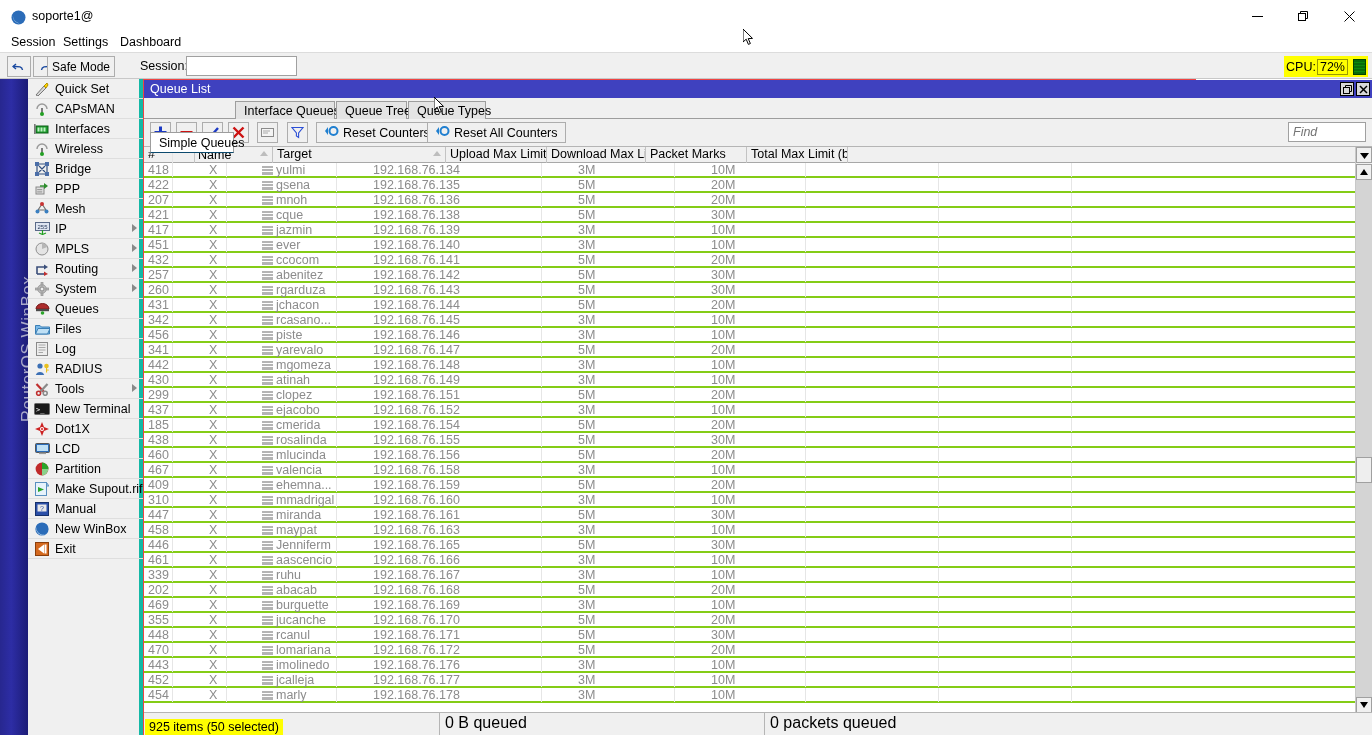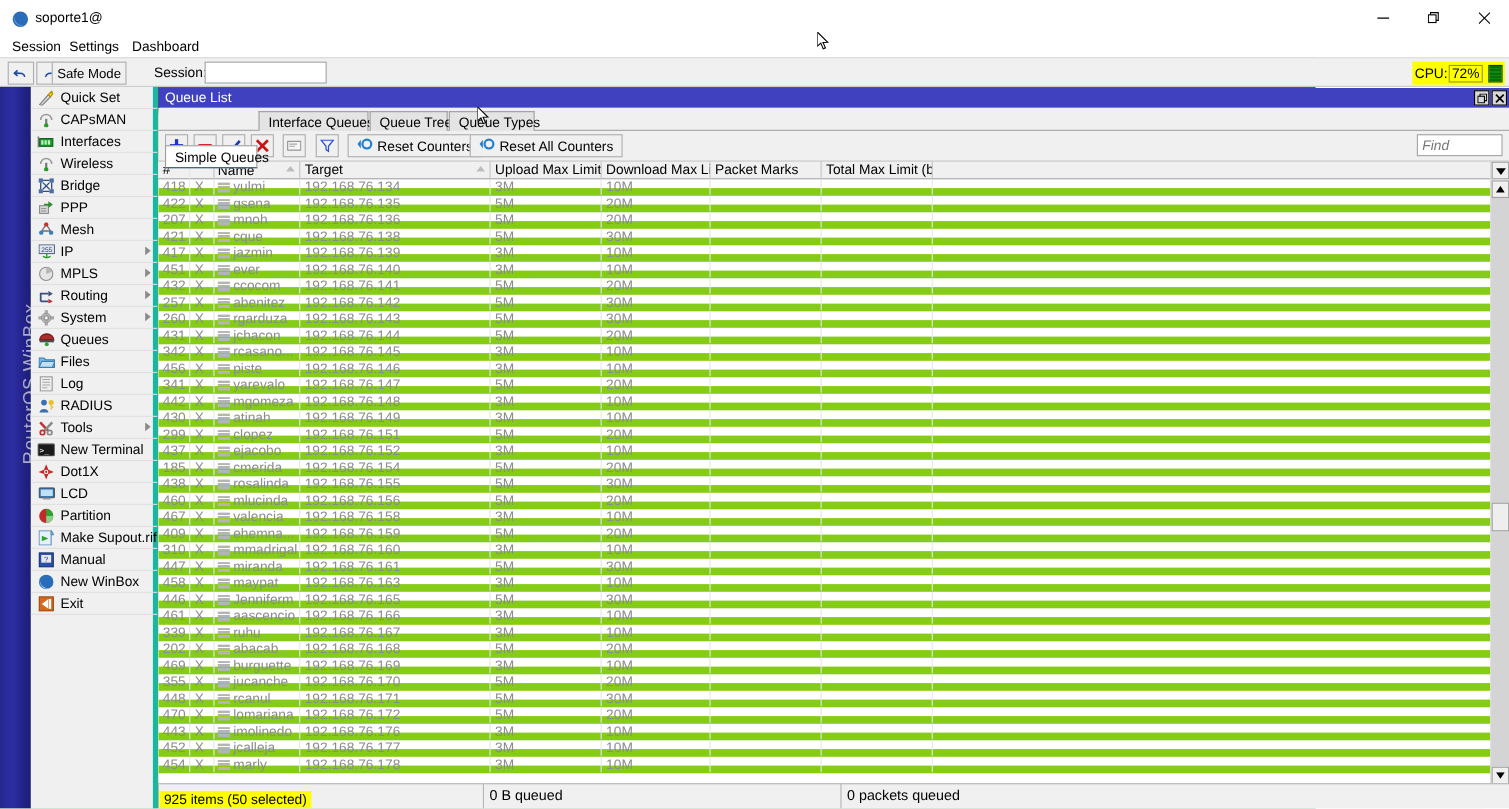--- a/index.html
+++ b/index.html
@@ -5,21 +5,21 @@
   * { box-sizing: border-box; }
   html, body {
     margin: 0; padding: 0;
     width: 1372px; height: 735px;
     overflow: hidden;
     font-family: "Liberation Sans", sans-serif;
     font-size: 12px;
     background: #ffffff;
     -webkit-font-smoothing: none;
   }
-  #app { position: relative; width: 1196px; height: 735px; background:#15803d; }
+  #app { position: relative; width: 1196px; height: 735px; background:#ef4444; }
 
   
   .titlebar {
     position:absolute; left:0; top:0; width:1372px; height:34px;
     background:#ffffff; border-bottom:0;
   }
   .tb-icon {
     position:absolute; left:11px; top:10px; width:15px; height:15px;
   }
   .tb-user {
@@ -200,21 +200,22 @@
     width:0;height:0;
     border-left:4px solid transparent; border-right:4px solid transparent;
     border-bottom:5px solid #bdbdbd;
   }
   .tbody {
     position:absolute; left:0; top:16px; width:1211px; height:550px;
     overflow:hidden;
   }
   .trow {
     display:flex; height:15px;
-    border-bottom:7px solid #84cc16;
+    border-bottom:2px solid #84cc16;
+    gap:32px;
   }
   .td {
     height:14px; line-height:14px;
     font-size:12.5px; color:#8c8c8c;
     border-right:1px solid #e6e6e6;
     padding-left:4px; white-space:nowrap; overflow:hidden;
     flex:0 0 auto;
   }
   .c-num   { width:29px; text-align:left; border-right:1px solid #e6e6e6;}
   .c-flag  { width:22px; }
@@ -264,21 +265,21 @@
   .statusbar {
     position:absolute; left:0; bottom:0; width:1228px; height:23px;
     background:#f0f0f0; border-top:1px solid #b5b5b5;
     display:flex; align-items:flex-end;
   }
   .sb-items {
     background:#ffff00; font-size:12.5px; color:#000;
     padding:1px 4px; margin-left:1px; white-space:nowrap;
   }
   .sb-cell {
-    font-size:13px; color:#000;
+    font-size:16px; color:#000;
     border-left:1px solid #b5b5b5; height:23px; line-height:22px;
     padding-left:5px; white-space:nowrap;
   }
   .sb-q { position:absolute; left:295px; width:345px; }
   .sb-p { position:absolute; left:620px; width:588px; }
 
   
   .cursor {
     position:absolute; width:11px; height:17px; pointer-events:none;
   }

